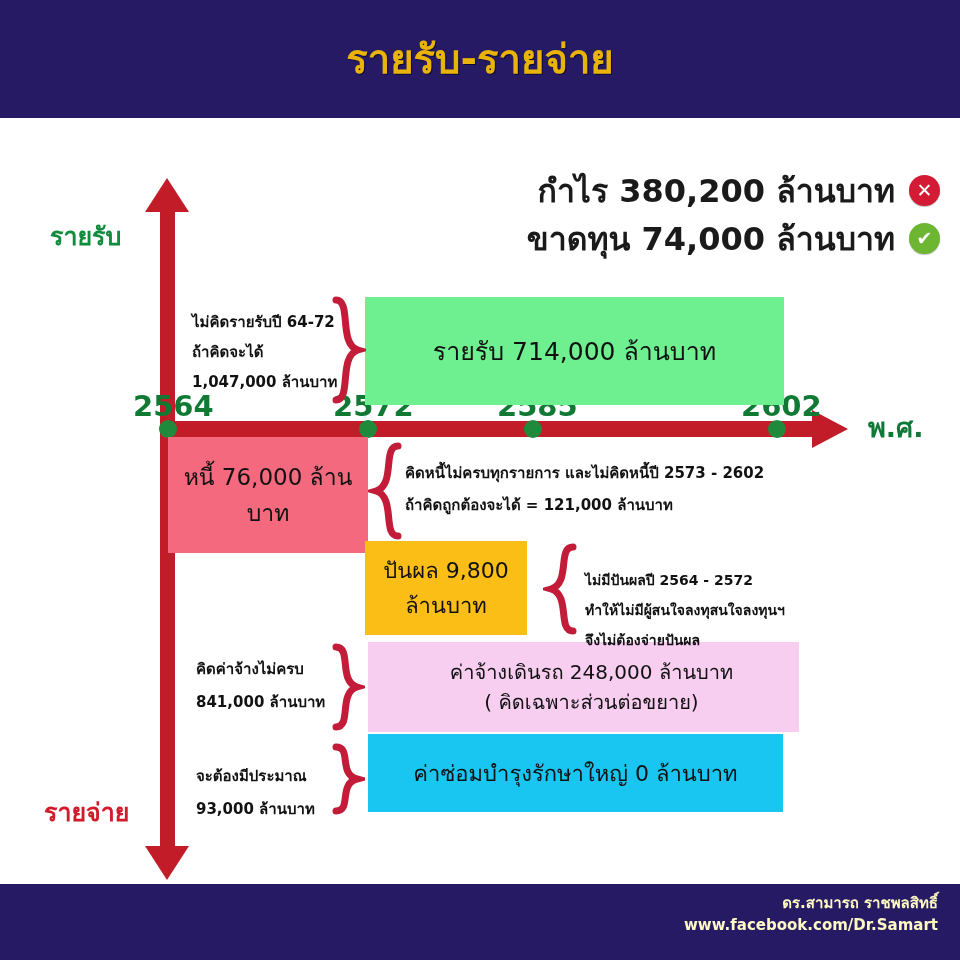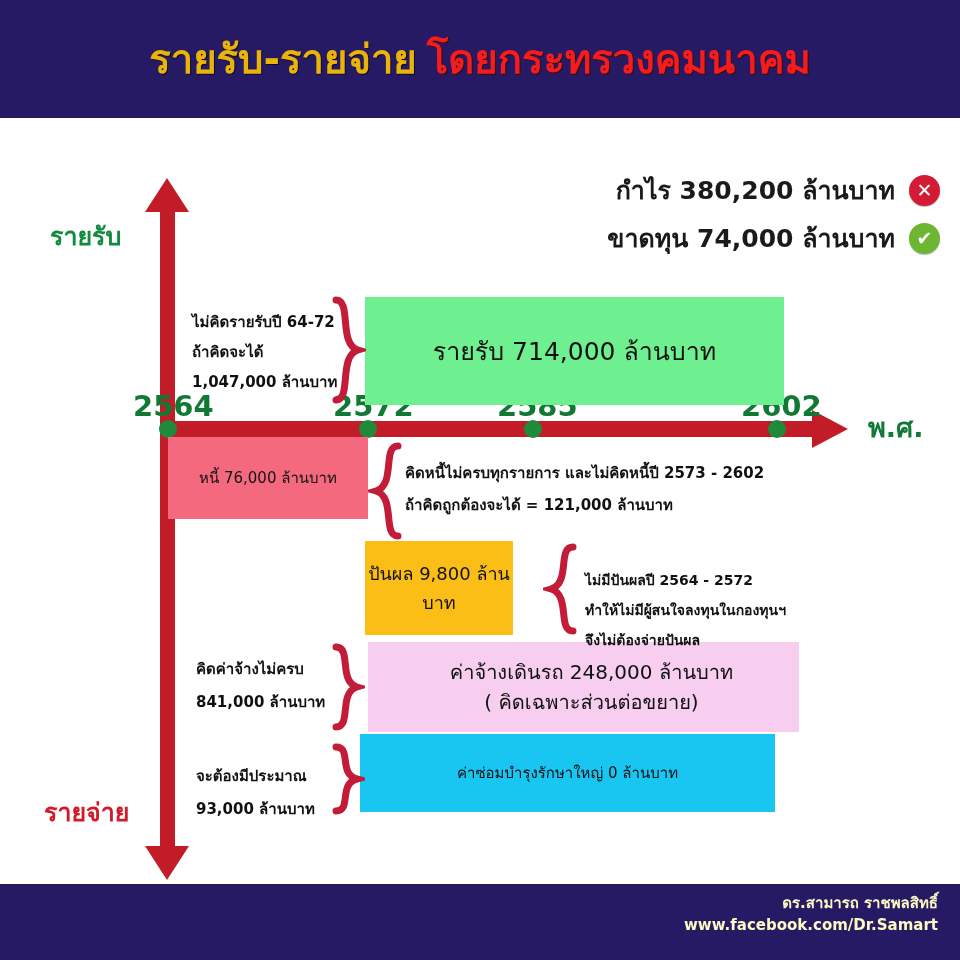--- a/index.html
+++ b/index.html
@@ -40,21 +40,21 @@
     color:#fef9c3;font-size:15px;line-height:22px;font-weight:bold;
   }
 
   
   .legend{position:absolute;left:500px;top:166px;width:440px;}
   .legend-row{
     display:flex;align-items:center;justify-content:flex-end;
     height:48px;white-space:nowrap;
   }
   .legend-label{
-    font-size:25px;font-weight:bold;color:#1a1a1a;margin-right:14px;
+    font-size:32px;font-weight:bold;color:#1a1a1a;margin-right:14px;
   }
   .badge{
     width:31px;height:31px;border-radius:50%;
     display:flex;align-items:center;justify-content:center;
     color:#fff;font-size:19px;font-weight:bold;line-height:1;
     box-shadow:0 1px 1px rgba(0,0,0,.25);
   }
   .badge.x{background:#d31b35;}
   .badge.v{background:#6cb631;}
 
@@ -98,24 +98,24 @@
     position:absolute;font-size:29px;font-weight:bold;color:#107a35;
     white-space:nowrap;
   }
 
   
   .box{
     position:absolute;display:flex;align-items:center;justify-content:center;
     text-align:center;color:#111;font-weight:normal;
   }
   .box-income{left:365px;top:297px;width:419px;height:108px;background:#6ef090;font-size:25px;}
-  .box-debt{left:168px;top:437px;width:200px;height:82px;background:#f4697e;font-size:15px;}
-  .box-dividend{left:365px;top:541px;width:148px;height:94px;background:#fbbe16;font-size:18px;justify-content:flex-end;}
+  .box-debt{left:168px;top:437px;width:200px;height:116px;background:#f4697e;font-size:23px;}
+  .box-dividend{left:365px;top:541px;width:162px;height:94px;background:#fbbe16;font-size:22px;justify-content:flex-end;}
   .box-wage{left:368px;top:642px;width:415px;height:90px;background:#f7cdf0;font-size:20px;line-height:30px;padding-left:16px;}
-  .box-maint{left:360px;top:734px;width:415px;height:78px;background:#19c6f2;font-size:15px;}
+  .box-maint{left:368px;top:734px;width:415px;height:78px;background:#19c6f2;font-size:22px;}
 
   .box-lines{display:block;}
   .box-lines span{display:block;}
 
   
   .note{
     position:absolute;color:#111;font-weight:bold;white-space:nowrap;margin-top:7px;
   }
   .note span{display:block;}
   .n-income{left:192px;top:300px;font-size:15px;line-height:30px;}
@@ -128,21 +128,20 @@
   .brace{position:absolute;}
 </style>
 </head>
 <body>
 
 <div id="stage">
 
   <div class="header">
     <div class="header-inner">
       <span class="h-yellow">รายรับ-รายจ่าย</span>
-      <span class="h-red">โดยกระทรวงคมนาคม</span>
     </div>
   </div>
 
   <div class="legend">
     <div class="legend-row">
       <span class="legend-label">กำไร 380,200 ล้านบาท</span>
       <span class="badge x">✕</span>
     </div>
     <div class="legend-row">
       <span class="legend-label">ขาดทุน 74,000 ล้านบาท</span>
@@ -205,21 +204,21 @@
   <div class="note n-debt">
     <span>คิดหนี้ไม่ครบทุกรายการ และไม่คิดหนี้ปี 2573 - 2602</span>
     <span>ถ้าคิดถูกต้องจะได้ = 121,000 ล้านบาท</span>
   </div>
   <svg class="brace" style="left:368px;top:442px;" width="36" height="98" viewBox="0 0 36 98">
     <path d="M30 4 C14 4 28 43 8 49 C28 55 14 94 30 94" fill="none" stroke="#c21c38" stroke-width="7" stroke-linecap="round"></path>
   </svg>
 
   <div class="note n-div">
     <span>ไม่มีปันผลปี 2564 - 2572</span>
-    <span>ทำให้ไม่มีผู้สนใจลงทุนในกองทุนฯ</span>
+    <span>ทำให้ไม่มีผู้สนใจลงทุสนใจลงทุนฯ</span>
     <span>จึงไม่ต้องจ่ายปันผล</span>
   </div>
   <svg class="brace" style="left:543px;top:543px;" width="36" height="92" viewBox="0 0 36 92">
     <path d="M30 4 C14 4 28 40 8 46 C28 52 14 88 30 88" fill="none" stroke="#c21c38" stroke-width="7" stroke-linecap="round"></path>
   </svg>
 
   <div class="note n-wage">
     <span>คิดค่าจ้างไม่ครบ</span>
     <span>841,000 ล้านบาท</span>
   </div>

